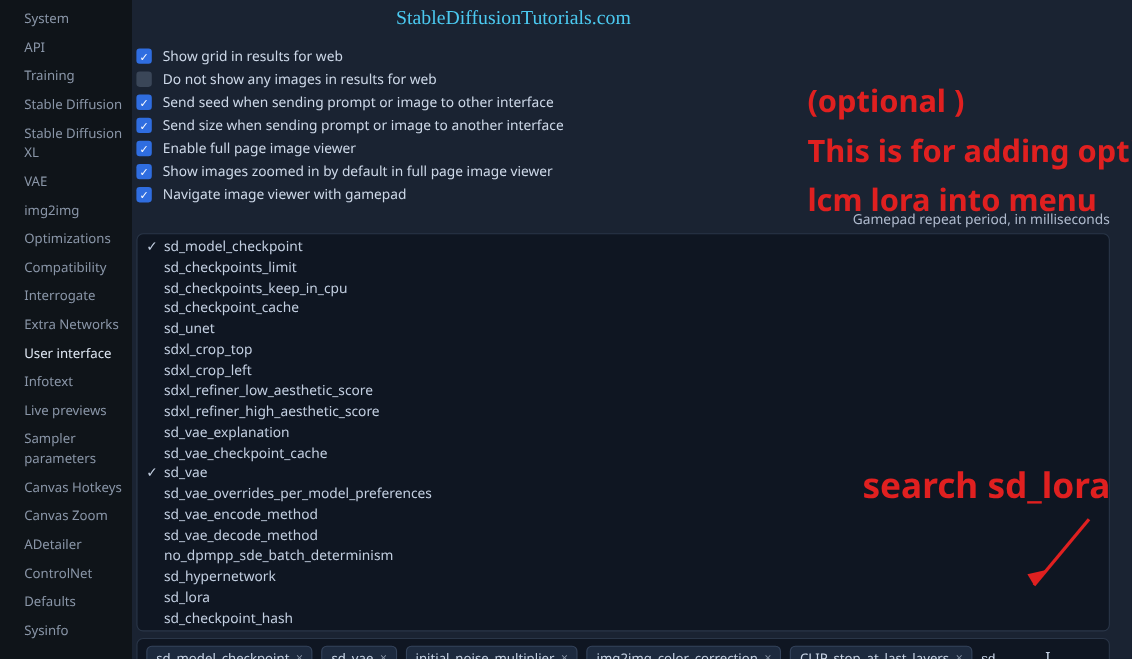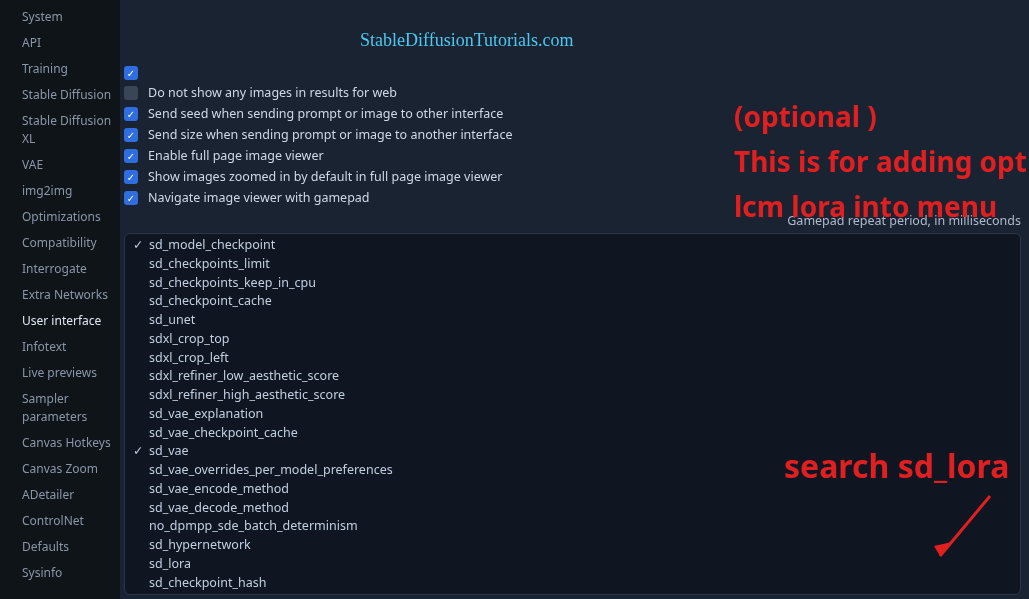--- a/index.html
+++ b/index.html
@@ -25,24 +25,23 @@
   .sidebar-item {
     padding: 4px 8px 4px 22px;
     color: #8a96a8;
     cursor: pointer;
     line-height: 1.5;
   }
   .sidebar-item.active { color: #e0e8f4; }
   .sidebar-item.multiline { white-space: normal; }
   .main {
     flex: 1;
-    padding: 0 8px 0 4px;
+    padding: 0 20px 0 4px;
     overflow: hidden;
     position: relative;
-    margin-top: 24px;
   }
   .watermark {
     color: #4bc9f0;
     font-family: "Comic Sans MS", cursive;
     font-size: 18px;
     position: absolute;
     top: 6px;
     left: 240px;
   }
   .setting-row {
@@ -169,20 +168,21 @@
 
 </div>
 
 <div class="main">
   <div class="watermark">StableDiffusionTutorials.com</div>
 
   <div class="spacer-settings"></div>
 
   <div class="setting-row">
     <span class="checkbox checked">✓</span>
+    <span class="setting-label">Show grid in results for web</span>
   </div>
   <div class="setting-row">
     <span class="checkbox unchecked"></span>
     <span class="setting-label">Do not show any images in results for web</span>
   </div>
   <div class="setting-row">
     <span class="checkbox checked">✓</span>
     <span class="setting-label">Send seed when sending prompt or image to other interface</span>
   </div>
   <div class="setting-row">

